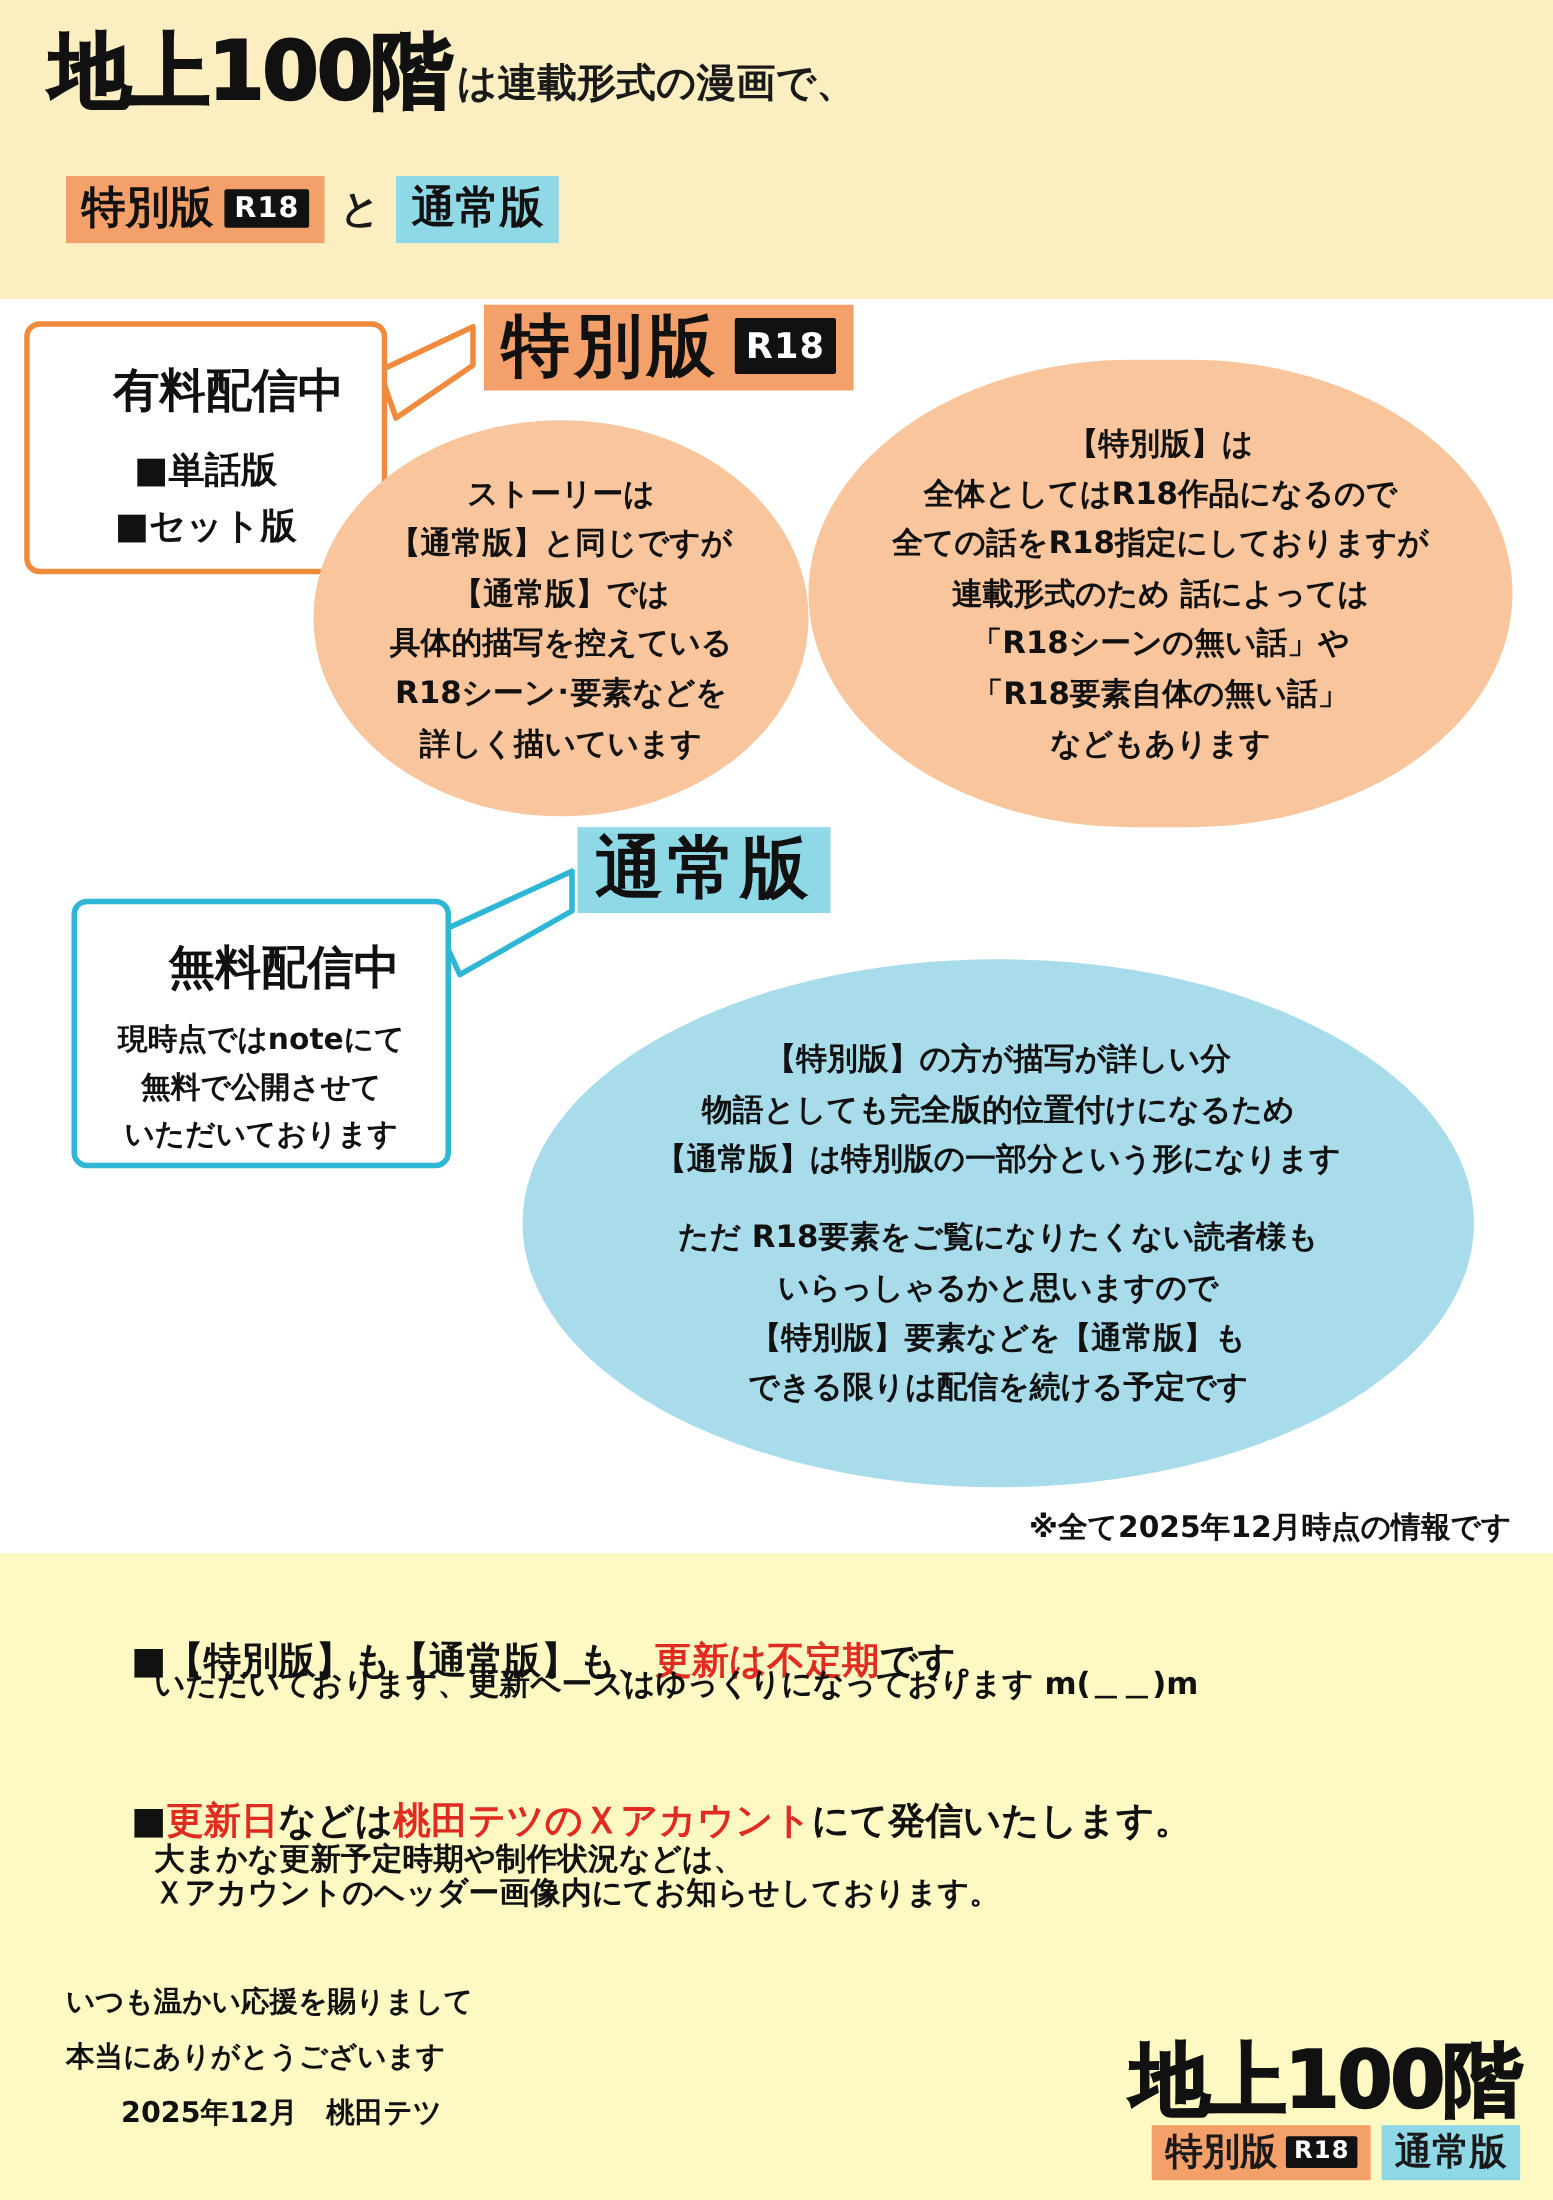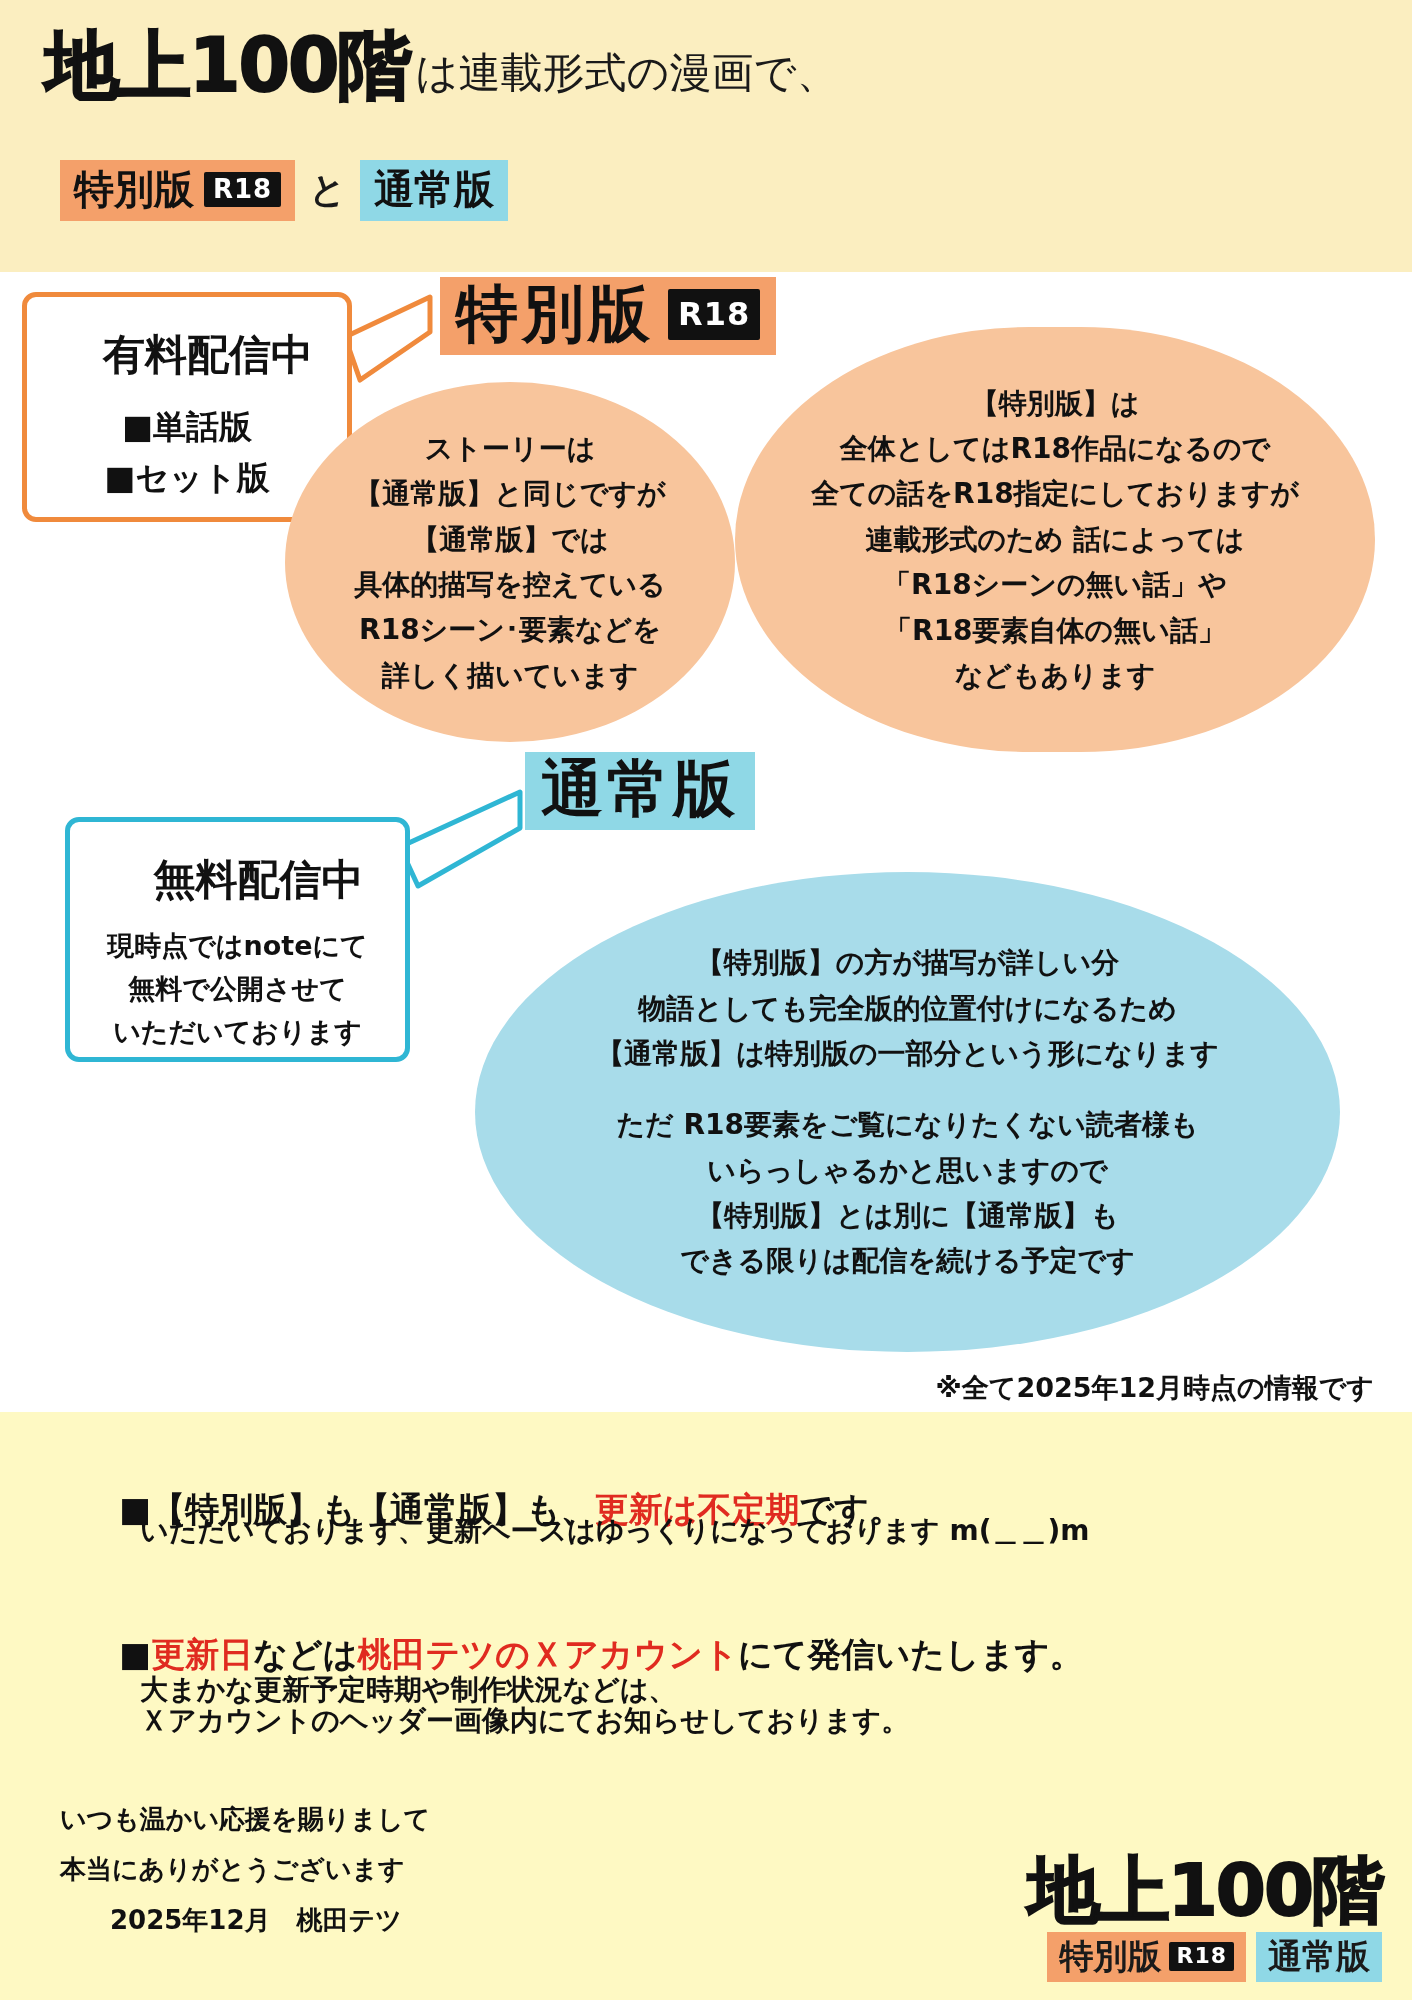--- a/index.html
+++ b/index.html
@@ -23,21 +23,21 @@
     display:flex;align-items:flex-end;gap:6px;
   }
   .logo-chip{
     font-weight:900;font-size:74px;line-height:1;
     letter-spacing:-2px;
     -webkit-text-stroke:2px #111;
     color:#111;
     white-space:nowrap;
   }
   .headline-tail{
-    font-weight:400;font-size:42px;line-height:1.1;
+    font-weight:700;font-size:36px;line-height:1.1;
     padding-bottom:6px;
     white-space:nowrap;
   }
   .headline2{
     position:absolute;left:60px;top:160px;
     display:flex;align-items:center;gap:14px;
   }
   .tag{
     display:inline-flex;align-items:center;gap:10px;
     font-weight:900;font-size:40px;line-height:1;
@@ -209,21 +209,21 @@
     <div class="blob aqua" style="left:475px;top:600px;width:865px;height:480px;">
       <div style="font-size:28px;line-height:1.62;">
         <p style="margin:0 0 26px 0;">
           <span>【特別版】の方が描写が詳しい分</span><br>
           <span>物語としても完全版的位置付けになるため</span><br>
           <span>【通常版】は特別版の一部分という形になります</span>
         </p>
         <p style="margin:0;">
           <span>ただ R18要素をご覧になりたくない読者様も</span><br>
           <span>いらっしゃるかと思いますので</span><br>
-          <span>【特別版】とは別に【通常版】も</span><br>
+          <span>【特別版】要素などを【通常版】も</span><br>
           <span>できる限りは配信を続ける予定です</span>
         </p>
       </div>
     </div>
   </div>
 
   <div class="note-right">※全て2025年12月時点の情報です</div>
 
   <div class="bottom">
 

